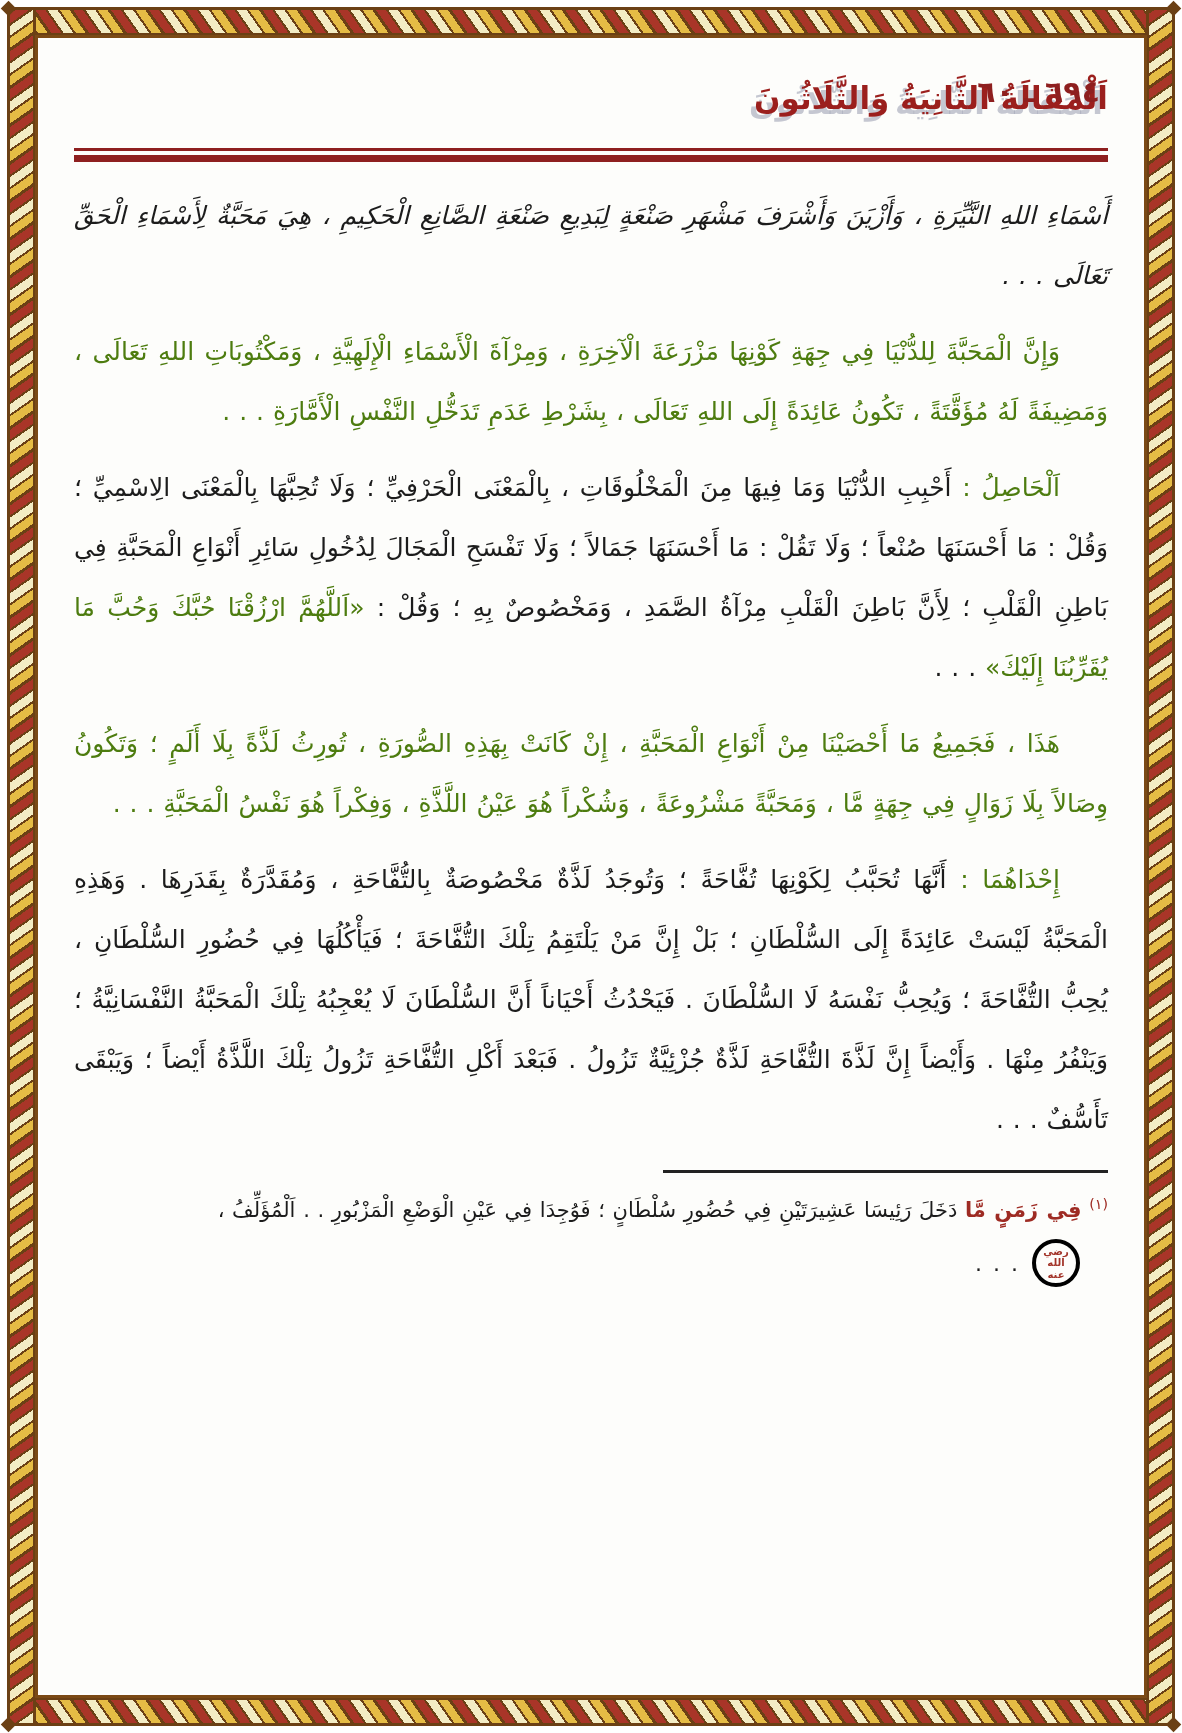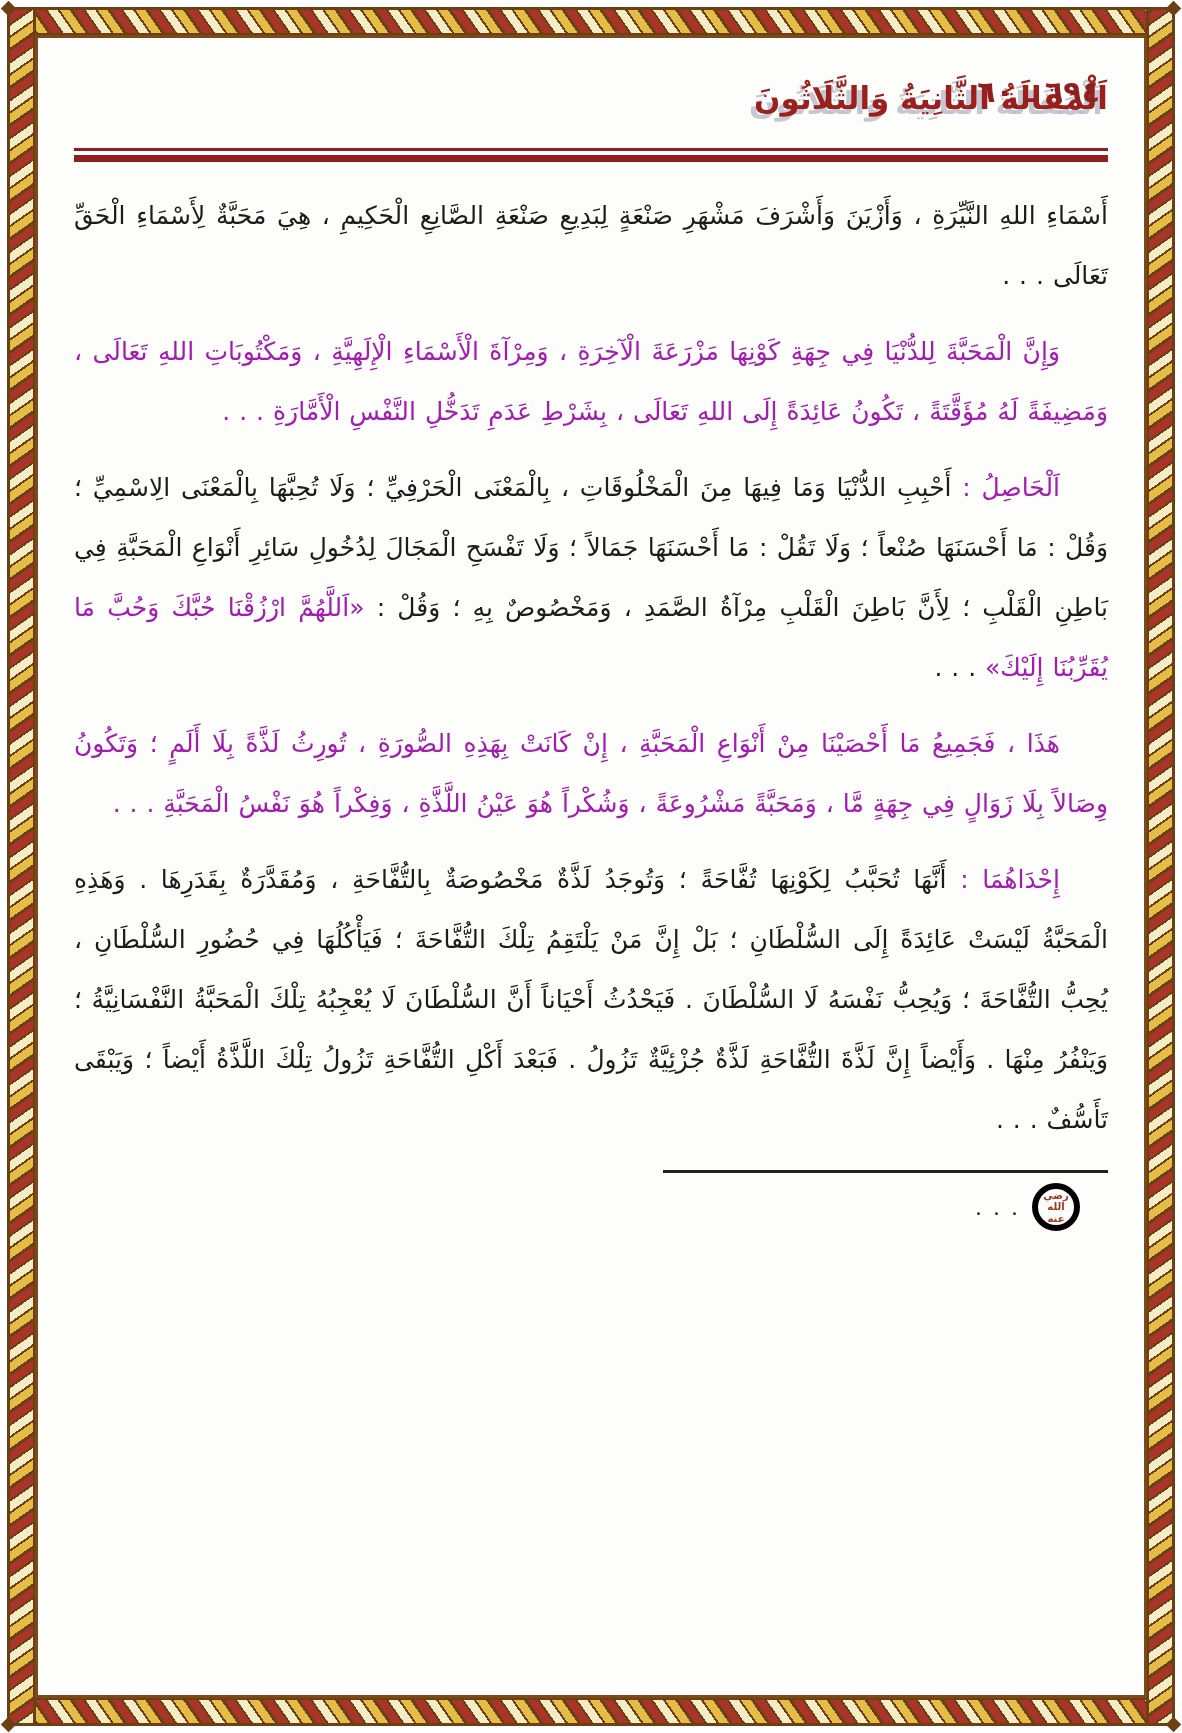--- a/index.html
+++ b/index.html
@@ -34,33 +34,33 @@
   .title{
     text-align:right;font-size:31px;font-weight:bold;color:#9b1f1d;padding-top:8px;
     text-shadow:-5px 5px 0 rgba(128,132,158,0.45);
   }
   .dbl-rule{height:4px;border-top:3px solid #8e1f1f;border-bottom:7px solid #8e1f1f;margin:10px 0 24px 0;}
 
   .para{
     font-size:25px;line-height:60px;margin:0 0 16px 0;text-align:justify;
     text-indent:48px;color:#1c1c1c;word-spacing:1px;
   }
-  .para.flush{text-indent:0;}
-  .seg-red{color:#a21caf;}
+  .para.flush{text-indent:0;font-style:italic;}
+  .seg-red{color:#4d7c0f;}
   .seg-black{color:#1c1c1c;}
   .seg-sup{color:#9e2b23;vertical-align:super;font-size:0.62em;line-height:0;}
 
   
   .fn-rule{border-top:3px solid #222;width:445px;margin:20px 0 10px auto;}
   .footnote{font-size:21px;line-height:42px;text-align:justify;color:#1c1c1c;word-spacing:1px;}
   .fn-marker{color:#9e2b23;vertical-align:super;font-size:0.68em;}
   .fn-lead{color:#9e2b23;font-weight:bold;}
   .seal-line{display:flex;flex-direction:row;align-items:center;gap:12px;margin:8px 28px 0 0;}
   .seal{
-    width:48px;height:48px;border-radius:50%;border:6px solid #000000;color:#a23328;
+    width:48px;height:48px;border-radius:50%;border:4px solid #000000;color:#a23328;
     display:flex;align-items:center;justify-content:center;text-align:center;
     font-size:10px;line-height:1.15;box-sizing:border-box;padding:3px;font-weight:bold;
   }
   .dots{font-size:22px;color:#1c1c1c;letter-spacing:2px;}
 </style>
 </head>
 <body>
 
 <div class="b-strip b-h b-top"></div>
 <div class="b-strip b-h b-bottom"></div>
@@ -87,19 +87,20 @@
 
   <p class="para"><span class="seg-red">اَلْحَاصِلُ : </span><span class="seg-black">أَحْبِبِ الدُّنْيَا وَمَا فِيهَا مِنَ الْمَخْلُوقَاتِ ، بِالْمَعْنَى الْحَرْفِيِّ ؛ وَلَا تُحِبَّهَا بِالْمَعْنَى الِاسْمِيِّ ؛ وَقُلْ : مَا أَحْسَنَهَا صُنْعاً ؛ وَلَا تَقُلْ : مَا أَحْسَنَهَا جَمَالاً ؛ وَلَا تَفْسَحِ الْمَجَالَ لِدُخُولِ سَائِرِ أَنْوَاعِ الْمَحَبَّةِ فِي بَاطِنِ الْقَلْبِ ؛ لِأَنَّ بَاطِنَ الْقَلْبِ مِرْآةُ الصَّمَدِ ، وَمَخْصُوصٌ بِهِ ؛ وَقُلْ : </span><span class="seg-red">«اَللَّهُمَّ ارْزُقْنَا حُبَّكَ وَحُبَّ مَا يُقَرِّبُنَا إِلَيْكَ»</span><span class="seg-black"> . . .</span></p>
 
   <p class="para"><span class="seg-red">هَذَا ، فَجَمِيعُ مَا أَحْصَيْنَا مِنْ أَنْوَاعِ الْمَحَبَّةِ ، إِنْ كَانَتْ بِهَذِهِ الصُّورَةِ ، تُورِثُ لَذَّةً بِلَا أَلَمٍ ؛ وَتَكُونُ وِصَالاً بِلَا زَوَالٍ فِي جِهَةٍ مَّا ، وَمَحَبَّةً مَشْرُوعَةً ، وَشُكْراً هُوَ عَيْنُ اللَّذَّةِ ، وَفِكْراً هُوَ نَفْسُ الْمَحَبَّةِ . . .</span></p>
 
 
   <p class="para"><span class="seg-red">إِحْدَاهُمَا : </span><span class="seg-black">أَنَّهَا تُحَبَّبُ لِكَوْنِهَا تُفَّاحَةً ؛ وَتُوجَدُ لَذَّةٌ مَخْصُوصَةٌ بِالتُّفَّاحَةِ ، وَمُقَدَّرَةٌ بِقَدَرِهَا . وَهَذِهِ الْمَحَبَّةُ لَيْسَتْ عَائِدَةً إِلَى السُّلْطَانِ ؛ بَلْ إِنَّ مَنْ يَلْتَقِمُ تِلْكَ التُّفَّاحَةَ ؛ فَيَأْكُلُهَا فِي حُضُورِ السُّلْطَانِ ، يُحِبُّ التُّفَّاحَةَ ؛ وَيُحِبُّ نَفْسَهُ لَا السُّلْطَانَ . فَيَحْدُثُ أَحْيَاناً أَنَّ السُّلْطَانَ لَا يُعْجِبُهُ تِلْكَ الْمَحَبَّةُ النَّفْسَانِيَّةُ ؛ وَيَنْفُرُ مِنْهَا . وَأَيْضاً إِنَّ لَذَّةَ التُّفَّاحَةِ لَذَّةٌ جُزْئِيَّةٌ تَزُولُ . فَبَعْدَ أَكْلِ التُّفَّاحَةِ تَزُولُ تِلْكَ اللَّذَّةُ أَيْضاً ؛ وَيَبْقَى تَأَسُّفٌ . . .</span></p>
 
   <div class="fn-rule"></div>
 
+  <div class="footnote"><span class="fn-marker">(١)</span> <span class="fn-lead">فِي زَمَنٍ مَّا</span><span class="seg-black"> دَخَلَ رَئِيسَا عَشِيرَتَيْنِ فِي حُضُورِ سُلْطَانٍ ؛ فَوُجِدَا فِي عَيْنِ الْوَضْعِ الْمَزْبُورِ . . اَلْمُؤَلِّفُ ،</span></div>
 
   <div class="seal-line">
     <span class="seal">رضي الله عنه</span>
     <span class="dots">. . .</span>
   </div>
 
 </div>
 
 </body></html>

